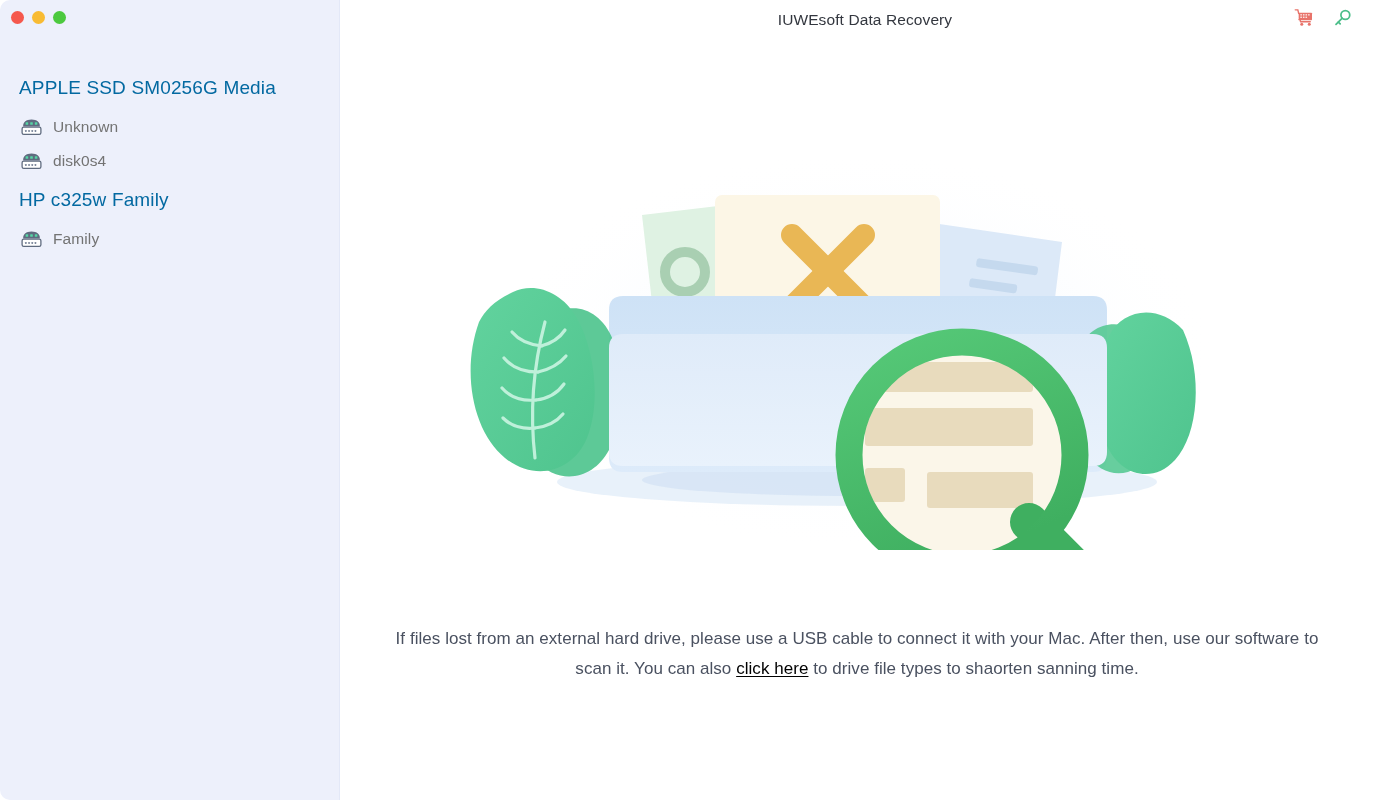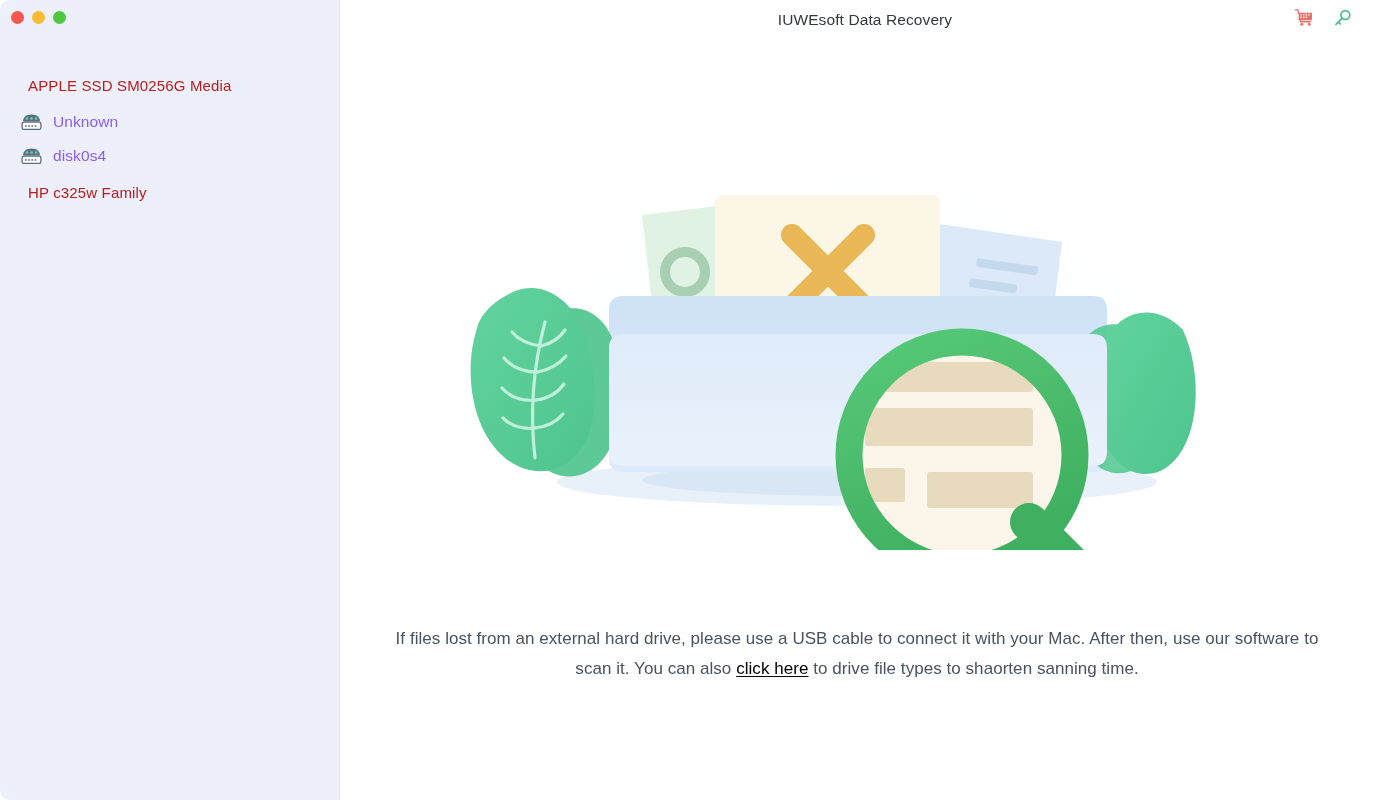--- a/index.html
+++ b/index.html
@@ -51,24 +51,24 @@
   .tl-max   { background: #4CC93E; }
 
   #drive-list {
     position: absolute;
     top: 66px;
     left: 0;
     right: 0;
   }
 
   .group-heading {
-    font-size: 15px;
-    color: #b91c1c;
+    font-size: 19px;
+    color: #0369a1;
     letter-spacing: 0.15px;
-    padding: 11px 0 11px 28px;
+    padding: 11px 0 11px 19px;
     font-weight: 400;
     white-space: nowrap;
   }
 
   .drive-item {
     display: flex;
     align-items: center;
     gap: 10px;
     padding: 7px 0 7px 20px;
     cursor: default;
@@ -76,21 +76,21 @@
 
   .drive-icon {
     width: 23px;
     height: 20px;
     flex: 0 0 23px;
     display: block;
   }
 
   .drive-label {
     font-size: 15.5px;
-    color: #8b5cf6;
+    color: #737373;
     letter-spacing: 0.1px;
     white-space: nowrap;
   }
 
   
   #main {
     position: relative;
     flex: 1 1 auto;
     height: 800px;
     background: #ffffff;
@@ -210,20 +210,36 @@
             <rect x="8.2" y="13" width="1.7" height="2" rx="0.4" fill="#7F8A9E"></rect>
             <rect x="11.4" y="13" width="1.7" height="2" rx="0.4" fill="#7F8A9E"></rect>
             <rect x="14.6" y="13" width="1.7" height="2" rx="0.4" fill="#7F8A9E"></rect>
           </svg>
         </span>
         <span class="drive-label">disk0s4</span>
       </div>
 
       <div class="group-heading">HP c325w Family</div>
 
+      <div class="drive-item">
+        <span class="drive-icon-wrap">
+          <svg class="drive-icon" viewBox="0 0 23 20" xmlns="http://www.w3.org/2000/svg">
+            <path d="M3.2 8.4C3.2 5.2 6 2.4 11.5 2.4S19.8 5.2 19.8 8.4v1.2H3.2V8.4z" fill="#5F6B7F"></path>
+            <rect x="5.6" y="5.2" width="2.6" height="2.6" rx="0.5" fill="#55D6A5"></rect>
+            <rect x="10.2" y="5.2" width="2.6" height="2.6" rx="0.5" fill="#55D6A5"></rect>
+            <rect x="14.8" y="5.2" width="2.6" height="2.6" rx="0.5" fill="#55D6A5"></rect>
+            <rect x="2.1" y="10.2" width="18.8" height="7.2" rx="1.6" fill="#FFFFFF" stroke="#5F6B7F" stroke-width="1.3"></rect>
+            <rect x="5" y="13" width="1.7" height="2" rx="0.4" fill="#7F8A9E"></rect>
+            <rect x="8.2" y="13" width="1.7" height="2" rx="0.4" fill="#7F8A9E"></rect>
+            <rect x="11.4" y="13" width="1.7" height="2" rx="0.4" fill="#7F8A9E"></rect>
+            <rect x="14.6" y="13" width="1.7" height="2" rx="0.4" fill="#7F8A9E"></rect>
+          </svg>
+        </span>
+        <span class="drive-label">Family</span>
+      </div>
 
     </div>
   </aside>
 
   <section id="main">
 
     <div id="titlebar">
       <div id="app-title">IUWEsoft Data Recovery</div>
 
       <div id="titlebar-actions">

